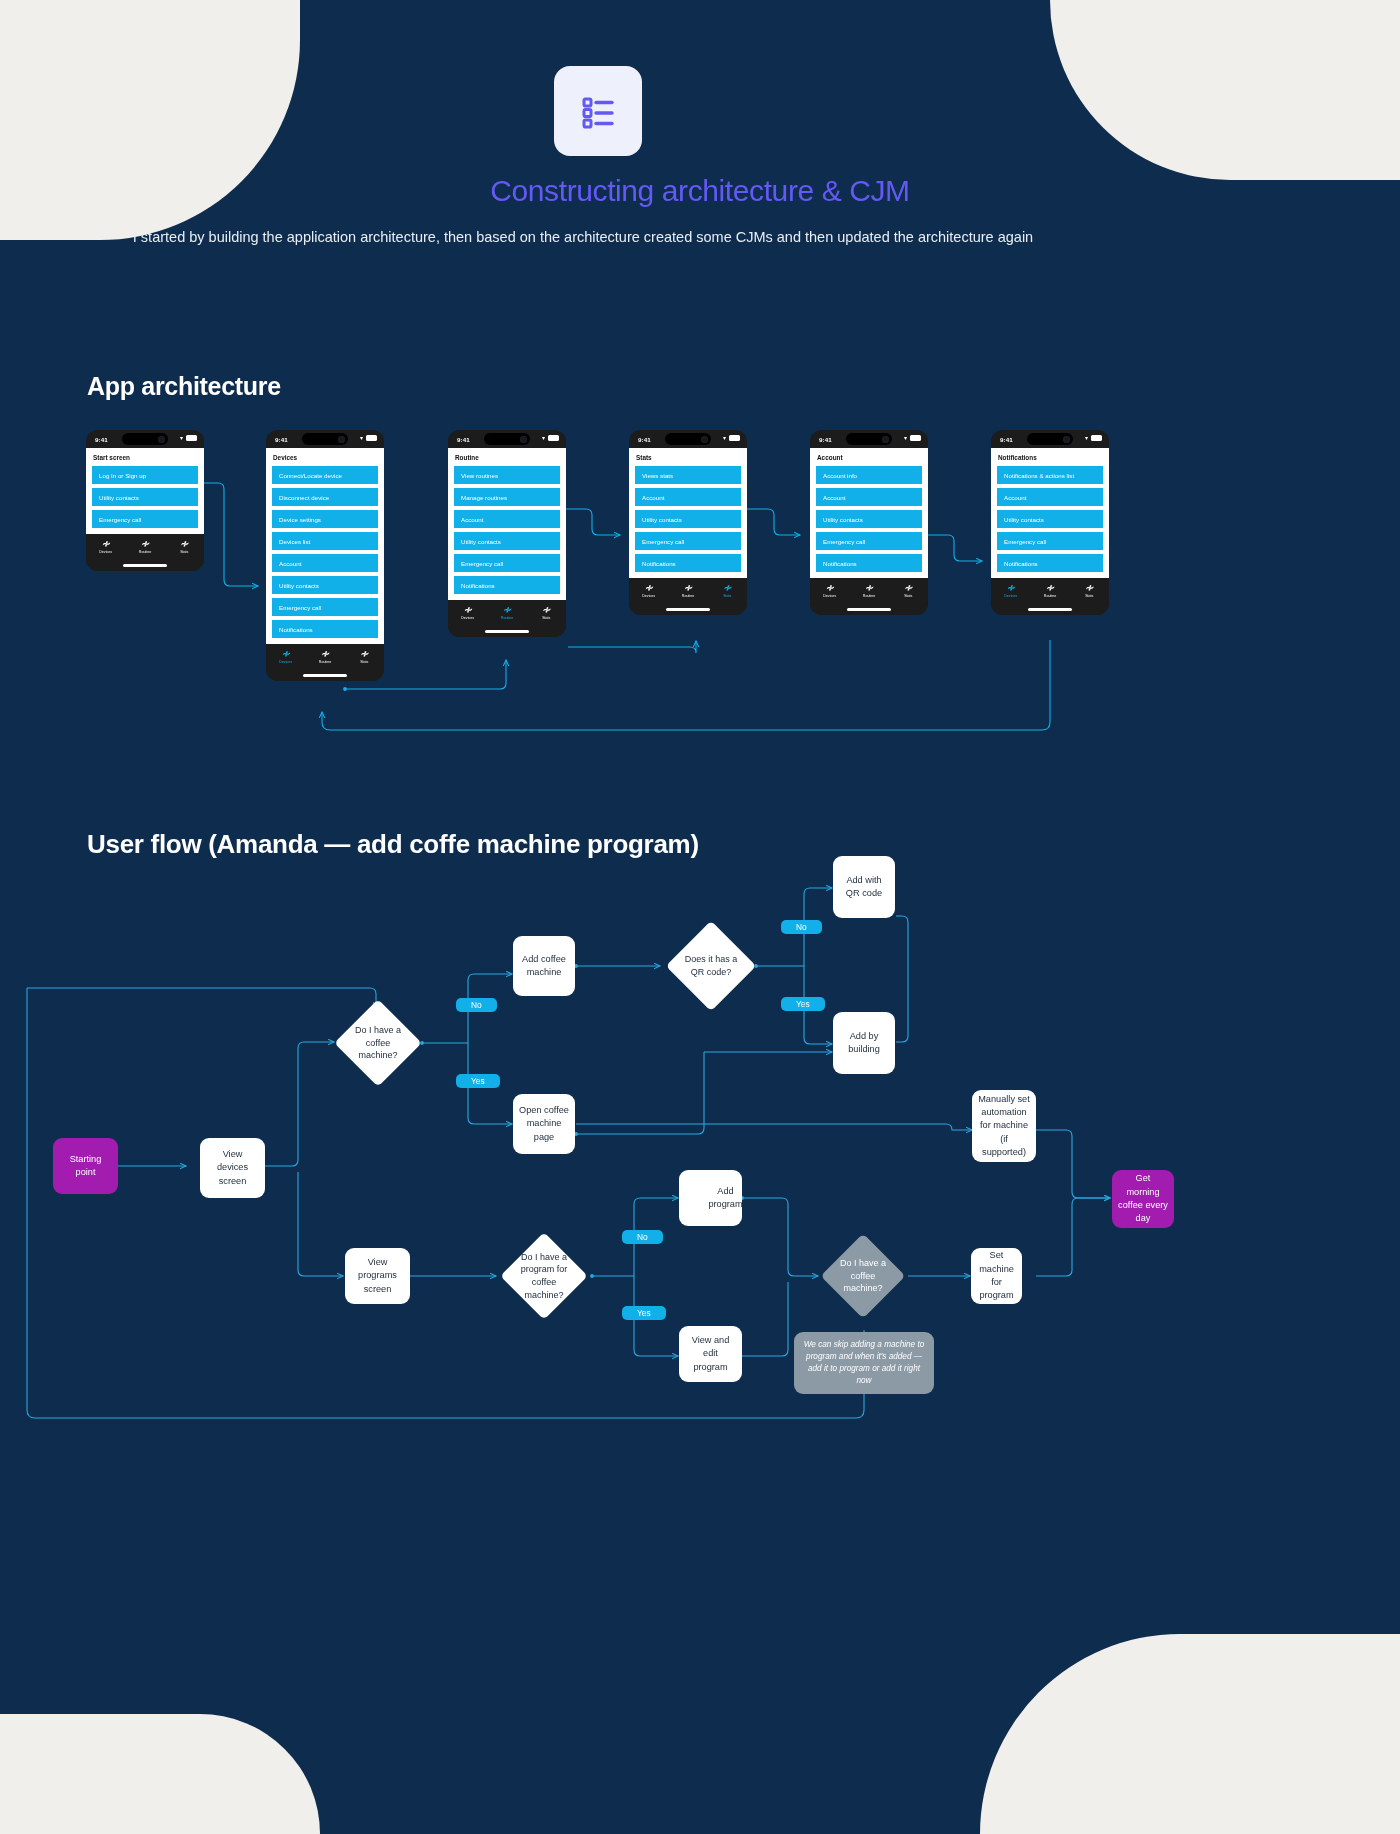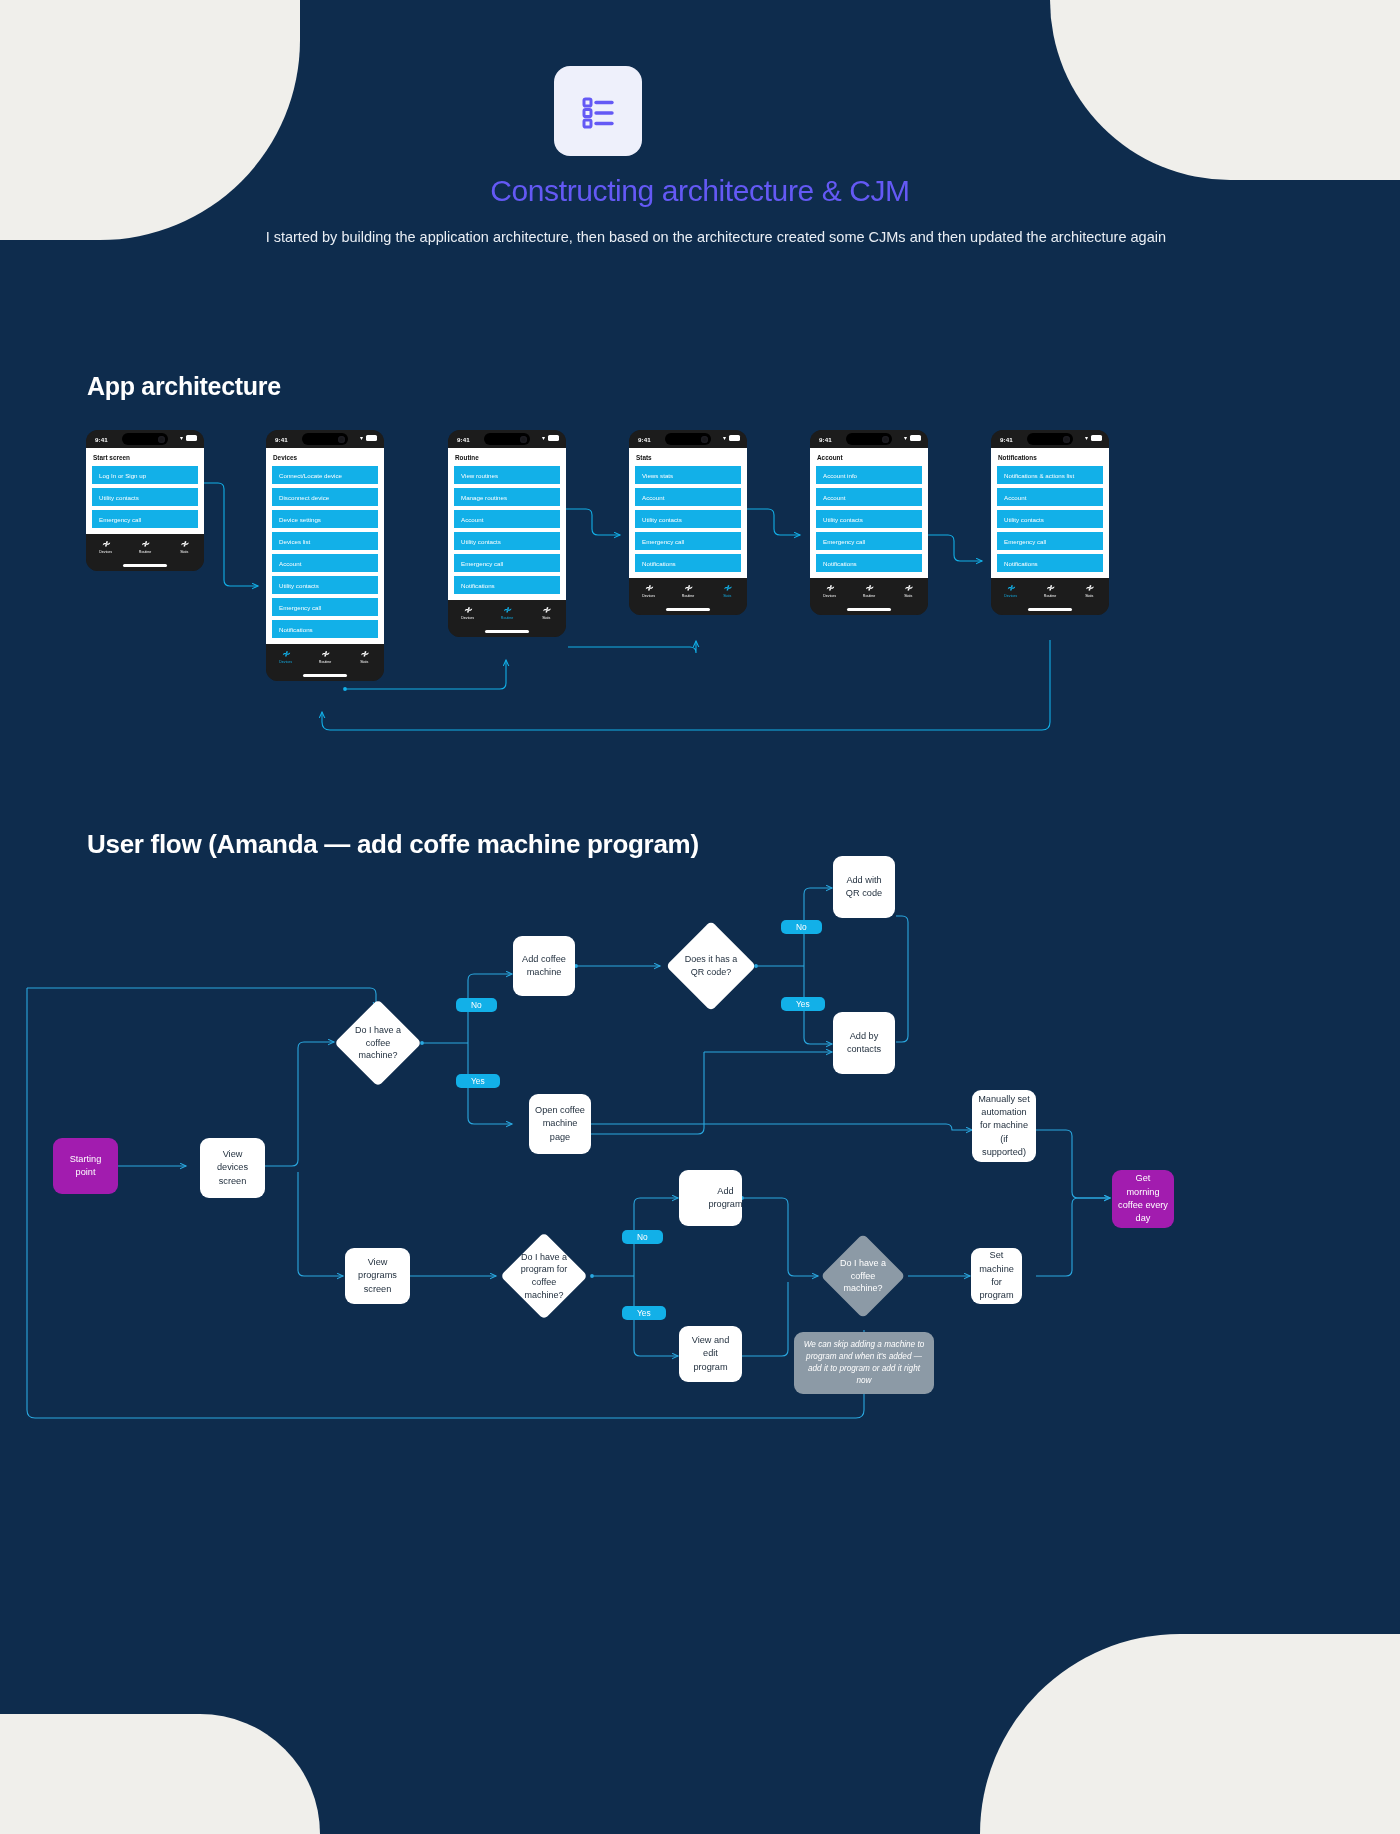--- a/index.html
+++ b/index.html
@@ -68,21 +68,21 @@
     text-align: center;
     color: #6459f5;
     font-size: 30px;
     font-weight: 400;
     letter-spacing: -0.4px;
   }
   .page-subtitle {
     position: absolute;
     left: 0; top: 229px;
     width: 1166px;
-    text-align: right;
+    text-align: center;
     color: #e9eef4;
     font-size: 14.5px;
     font-weight: 400;
   }
 
   
   .section-heading {
     position: absolute;
     color: #ffffff;
     font-size: 25px;
@@ -574,22 +574,22 @@
       <div class="node " style="left: 200px; top: 1138px; width: 65px; height: 60px;">View devices screen</div>
       <div class="node " style="left: 345px; top: 1248px; width: 65px; height: 56px;">View programs screen</div>
       <div class="diamond " style="left: 347px; top: 1012px; width: 62px; height: 62px;">
         <div class="dtext">Do I have a coffee machine?</div>
       </div>
       <div class="node " style="left: 513px; top: 936px; width: 62px; height: 60px;">Add coffee machine</div>
       <div class="diamond " style="left: 679px; top: 934px; width: 64px; height: 64px;">
         <div class="dtext">Does it has a QR code?</div>
       </div>
       <div class="node " style="left: 833px; top: 856px; width: 62px; height: 62px;">Add with QR code</div>
-      <div class="node " style="left: 833px; top: 1012px; width: 62px; height: 62px;">Add by contacts</div>
-      <div class="node " style="left: 513px; top: 1094px; width: 62px; height: 60px; margin-left: 16px;">Open coffee machine page</div>
+      <div class="node " style="left: 833px; top: 1012px; width: 62px; height: 62px;">Add by building</div>
+      <div class="node " style="left: 513px; top: 1094px; width: 62px; height: 60px;">Open coffee machine page</div>
       <div class="node " style="left: 972px; top: 1090px; width: 64px; height: 72px;">Manually set automation for machine (if supported)</div>
       <div class="diamond " style="left: 513px; top: 1245px; width: 62px; height: 62px;">
         <div class="dtext">Do I have a program for coffee machine?</div>
       </div>
       <div class="node " style="left: 679px; top: 1170px; width: 63px; height: 56px; padding-left: 36px;">Add program</div>
       <div class="node " style="left: 679px; top: 1326px; width: 63px; height: 56px;">View and edit program</div>
       <div class="diamond gray" style="left: 833px; top: 1246px; width: 60px; height: 60px;">
         <div class="dtext">Do I have a coffee machine?</div>
       </div>
       <div class="node " style="left: 971px; top: 1248px; width: 51px; height: 56px;">Set machine for program</div>

